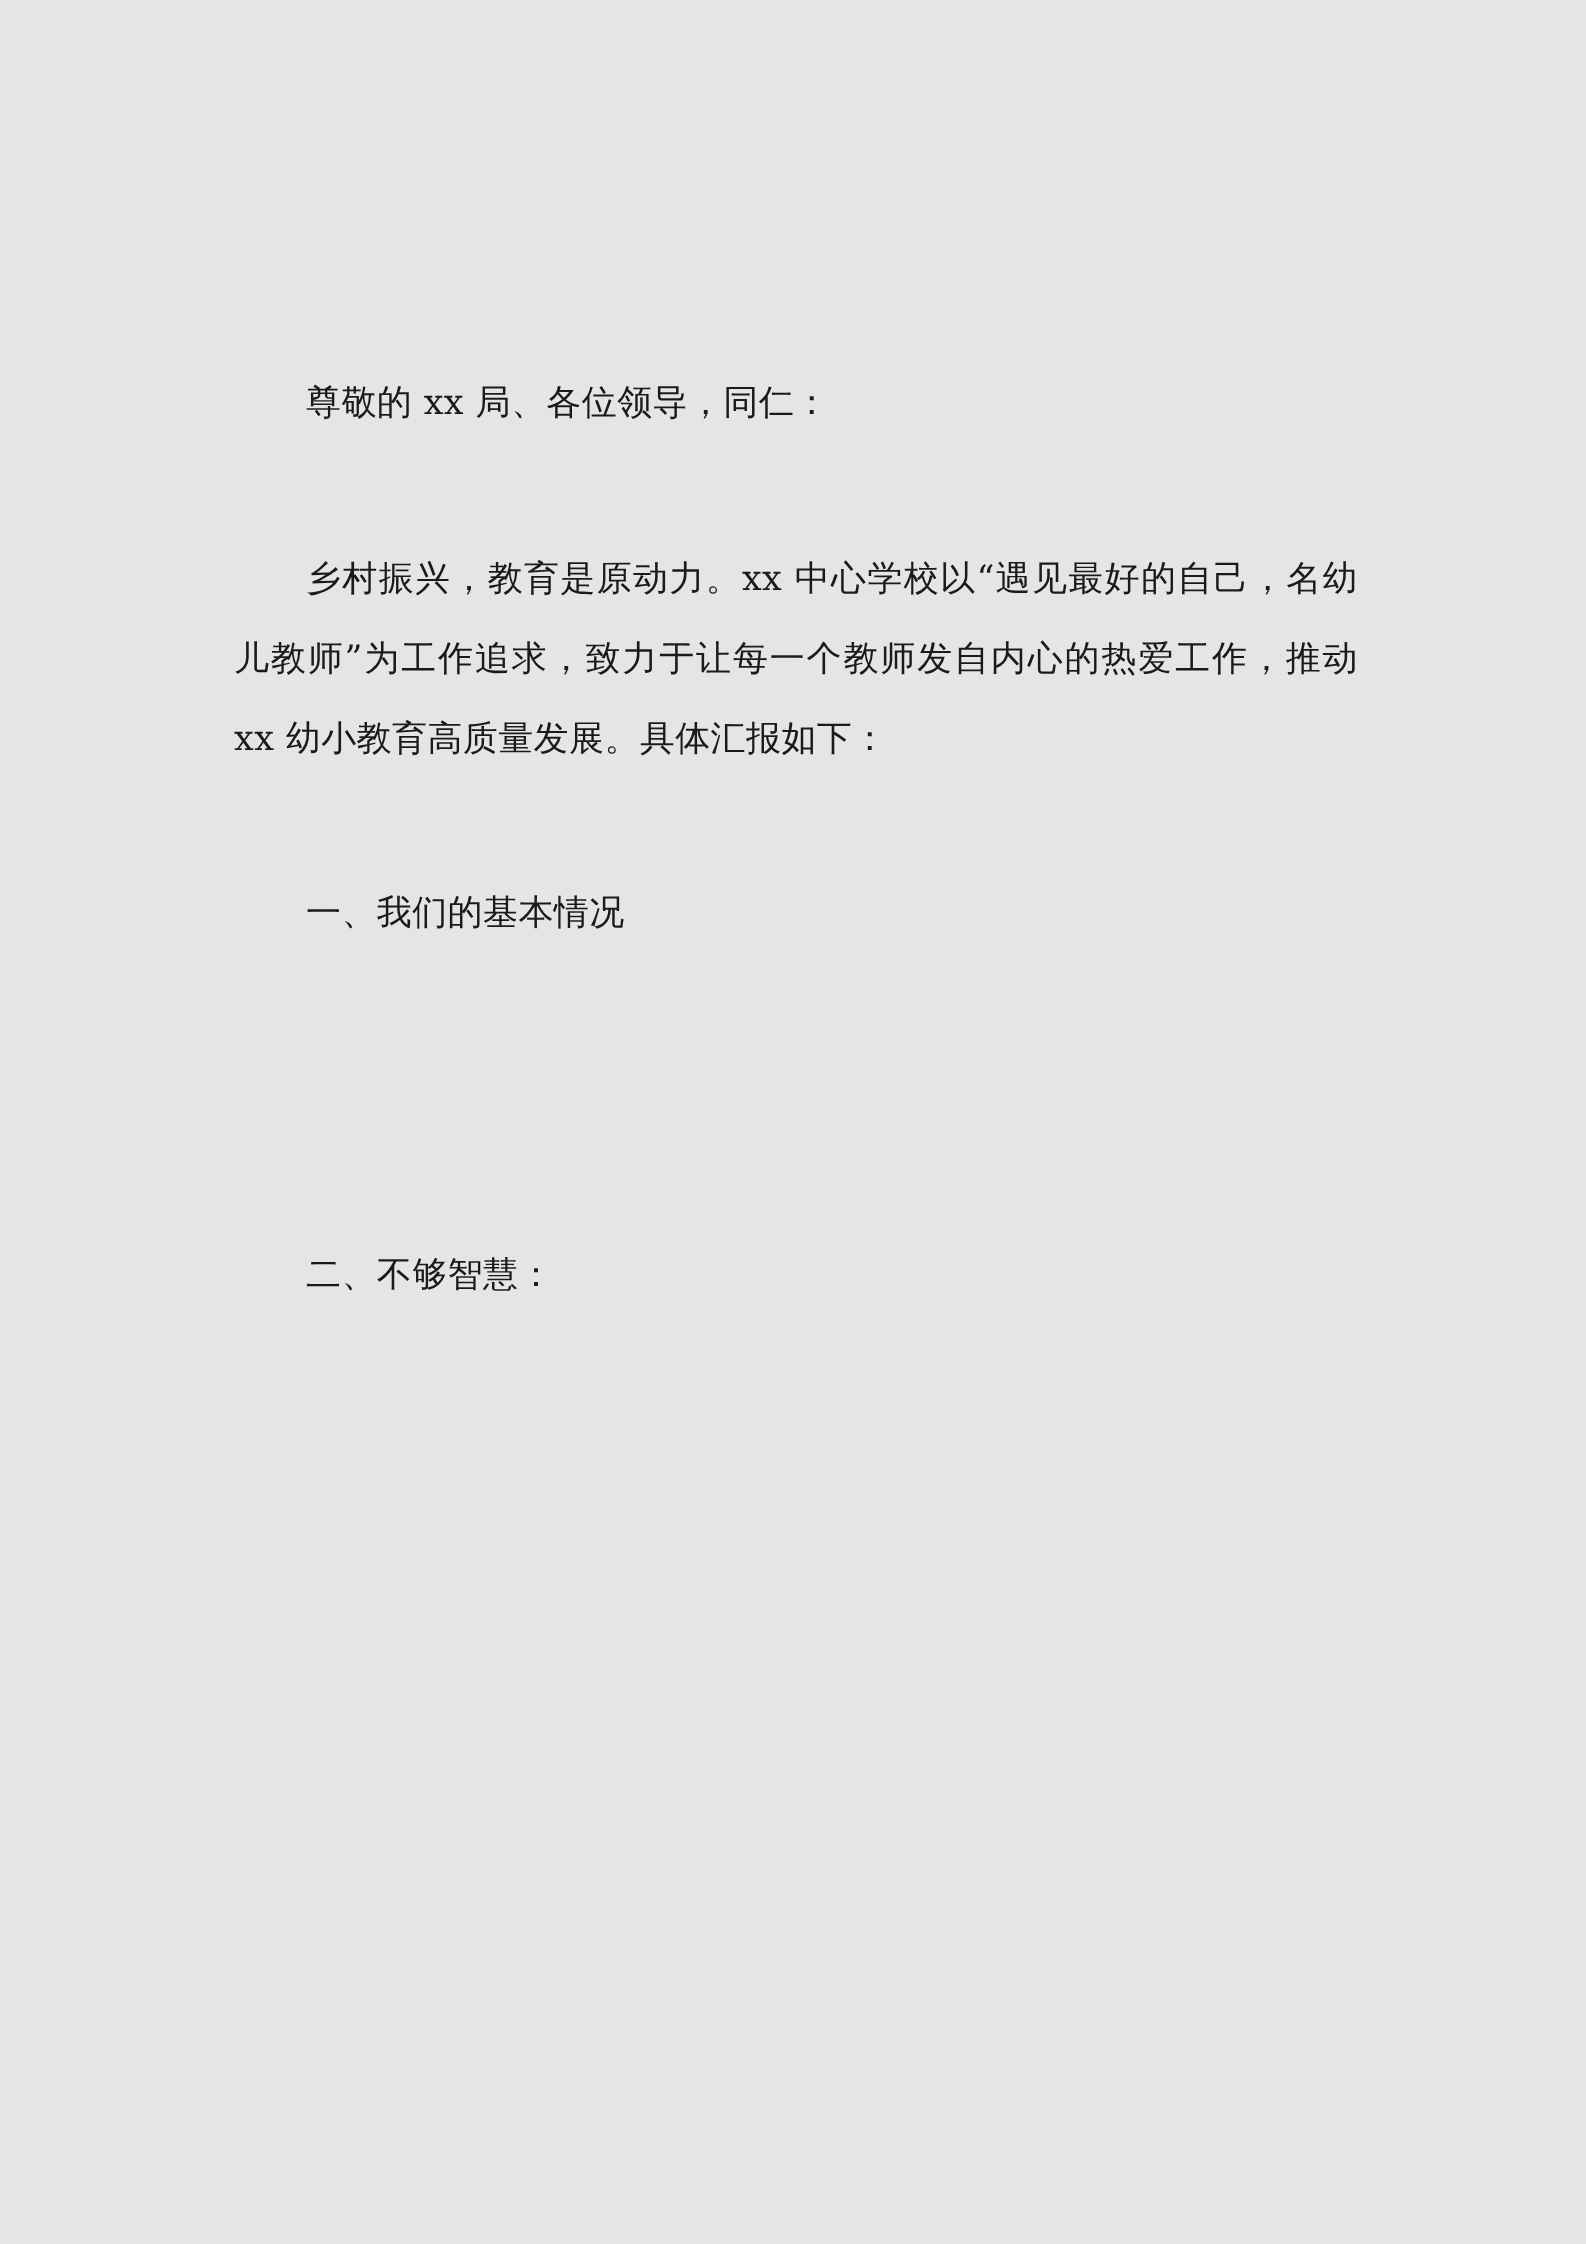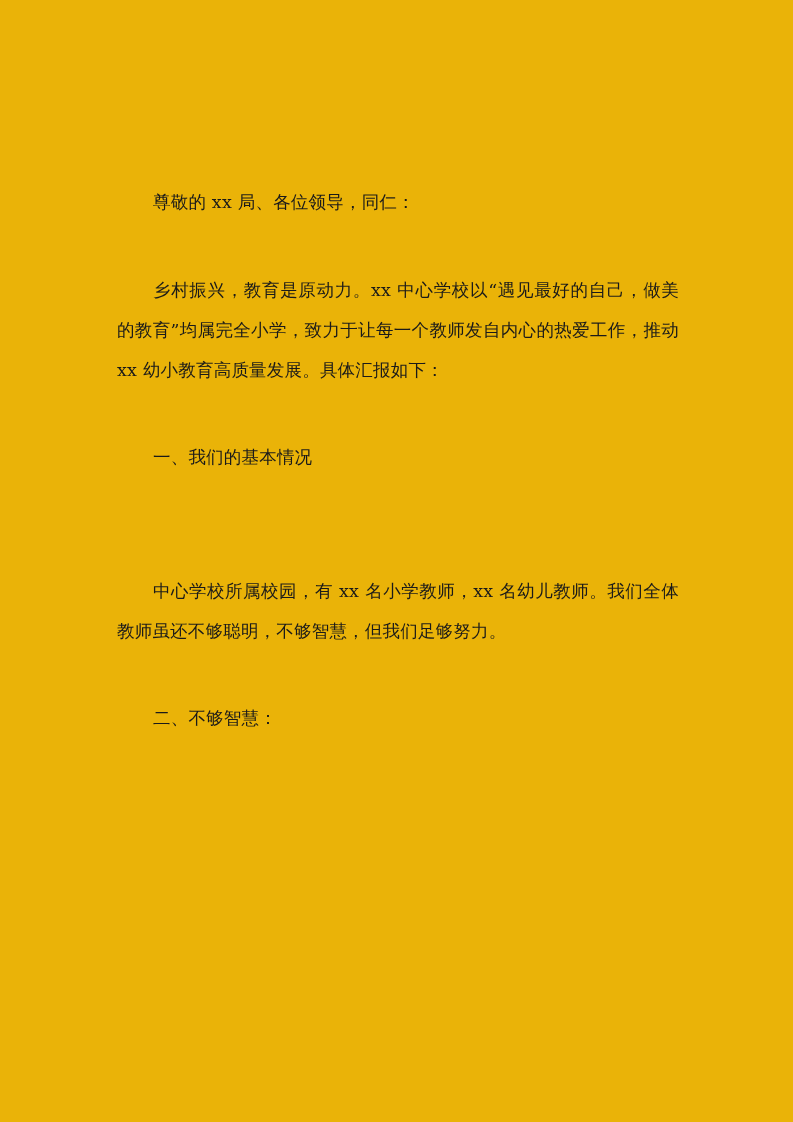--- a/index.html
+++ b/index.html
@@ -13,21 +13,21 @@
       position: relative;
       overflow: hidden;
       font-family: "DejaVu Serif", "Liberation Serif", serif;
       color: #1a1a1a;
     }
     .page {
       position: absolute;
       left: 0; top: 0;
       width: 793px;
       height: 1122px;
-      background: #eab308;
+      background: #e5e5e5;
     }
     .content {
       position: absolute;
       left: 117px;
       top: 182px;
       width: 562px;
     }
     .para {
       font-size: 17.5px;
       line-height: 40px;
@@ -40,28 +40,27 @@
     .gap { height: 47px; }
   </style>
 </head>
 <body>
 
 <div class="page">
   <div class="content">
     <p class="para salutation">尊敬的 xx 局、各位领导，同仁：</p>
     <div class="gap" style="height:24px"></div>
 
-    <p class="para">乡村振兴，教育是原动力。xx 中心学校以“遇见最好的自己，做美的教育”均属完全小学，致力于让每一个教师发自内心的热爱工作，推动 xx 幼小教育高质量发展。具体汇报如下：</p>
+    <p class="para">乡村振兴，教育是原动力。xx 中心学校以“遇见最好的自己，名幼儿教师”为工作追求，致力于让每一个教师发自内心的热爱工作，推动 xx 幼小教育高质量发展。具体汇报如下：</p>
     <div class="gap"></div>
 
     <p class="para">一、我们的基本情况</p>
     <div class="gap"></div>
 
     <div class="gap"></div>
 
-    <p class="para">中心学校所属校园，有 xx 名小学教师，xx 名幼儿教师。我们全体教师虽还不够聪明，不够智慧，但我们足够努力。</p>
     <div class="gap"></div>
 
     <p class="para">二、不够智慧：</p>
     <div class="gap"></div>
 
   </div>
 </div>
 
 </body></html>

